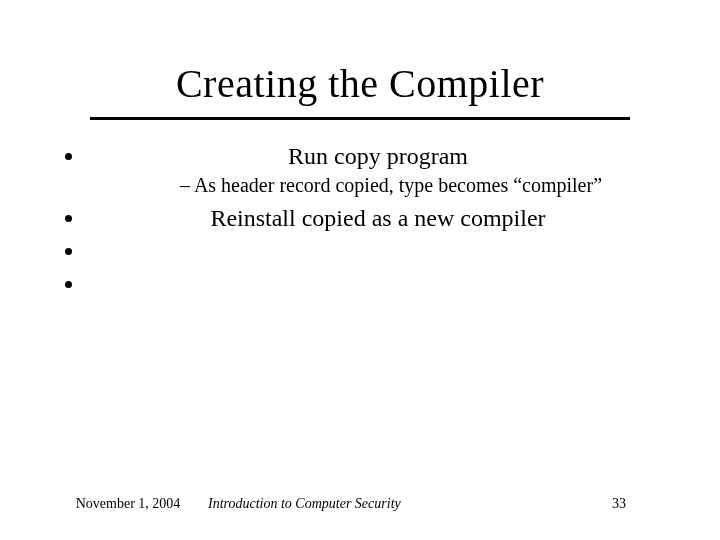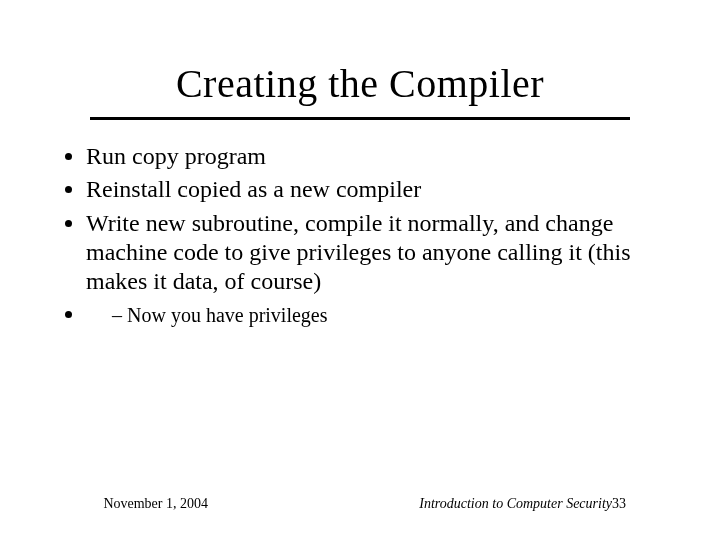--- a/index.html
+++ b/index.html
@@ -28,20 +28,21 @@
   }
   .title-rule {
     border: none;
     border-top: 3px solid #000;
     margin: 4px 40px 22px 40px;
   }
   ul.level1 {
     list-style-type: disc;
     margin: 0 0 0 10px;
     padding-left: 26px;
+    text-align: center;
   }
   ul.level1 > li {
     font-size: 24px;
     line-height: 1.22;
     margin-bottom: 4px;
   }
   ul.level2 {
     list-style-type: none;
     margin: 2px 0 6px 0;
     padding-left: 26px;
@@ -59,53 +60,52 @@
     left: 0;
     right: 0;
     bottom: 16px;
     display: flex;
     align-items: flex-start;
     justify-content: space-between;
     padding: 0 48px;
     font-size: 14px;
   }
   .footer-center {
-    text-align: right;
+    text-align: left;
     font-style: italic;
     flex: 1;
   }
   .footer-left {
     width: 160px;
-    text-align: right;
+    text-align: center;
   }
   .footer-right {
     width: 60px;
   }
 </style>
 </head>
 <body>
 
 <div class="slide">
   <div class="title">Creating the Compiler</div>
   <hr class="title-rule">
 
   <ul class="level1">
     <li>
       <span>Run copy program</span>
+      <ul class="level2">
+        <li><span>As header record copied, type becomes “compiler”</span></li>
+      </ul>
     </li>
     <li>
       <span>Reinstall copied as a new compiler</span>
     </li>
     <li>
-      <span>Write new subroutine, compile it normally, and change machine code to give privileges to anyone calling it (this makes it data, of course)</span>
     </li>
     <li>
-      <ul class="level2">
-        <li><span>Now you have privileges</span></li>
-      </ul>
     </li>
   </ul>
 
   <div class="footer">
     <div class="footer-left">November 1, 2004</div>
     <div class="footer-center">
       <div>Introduction to Computer Security</div>
     </div>
     <div class="footer-right">33</div>
   </div>

